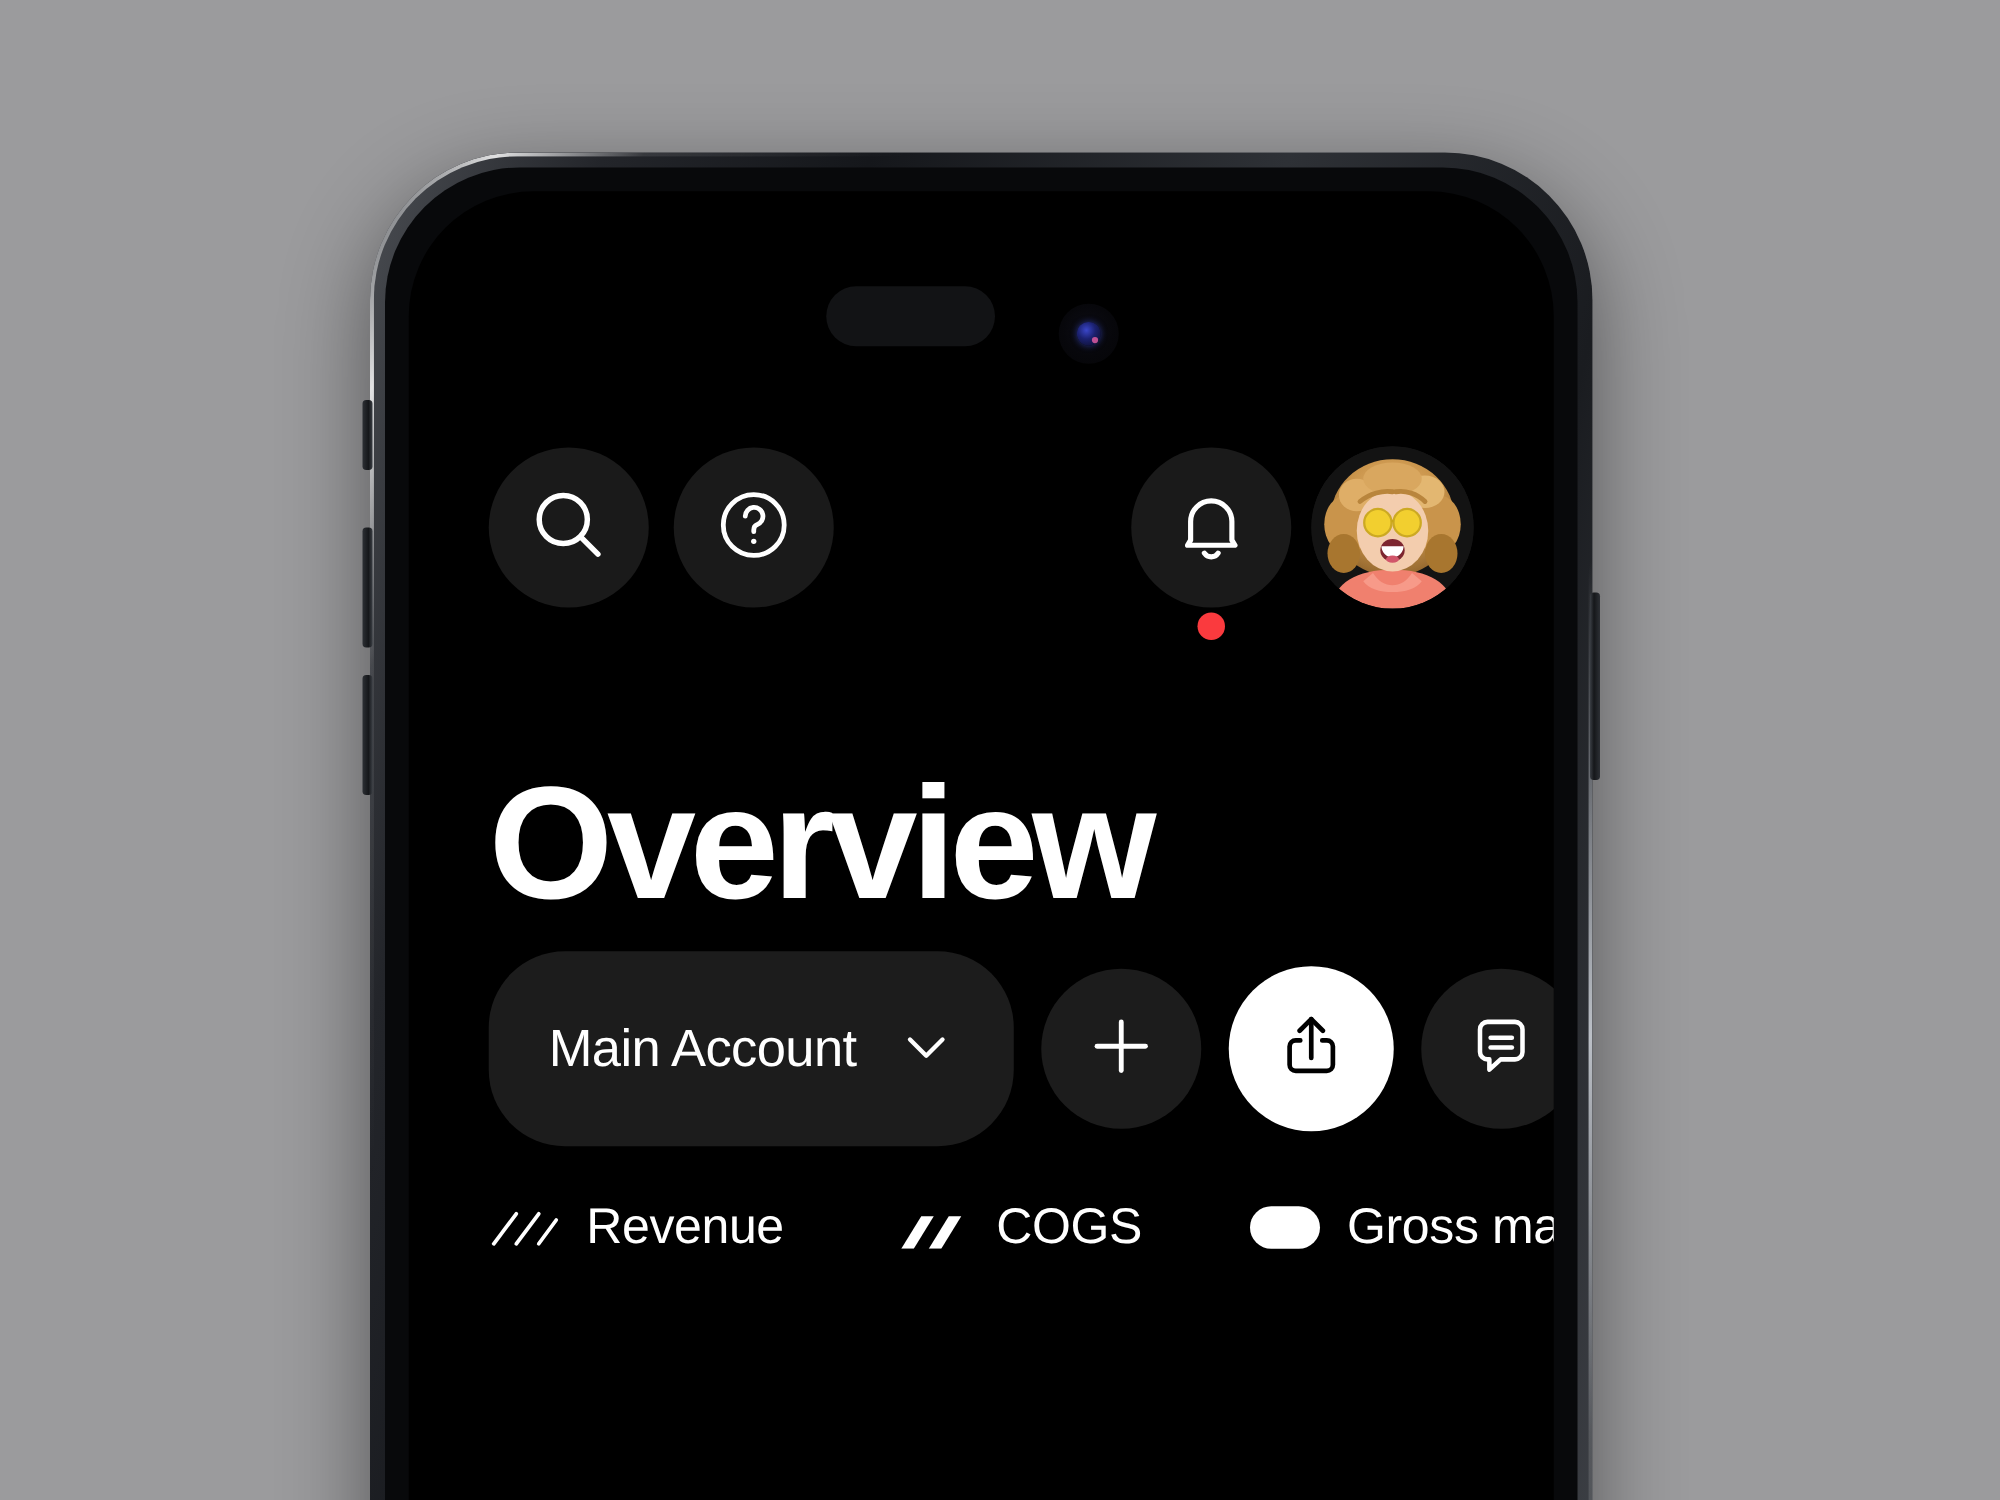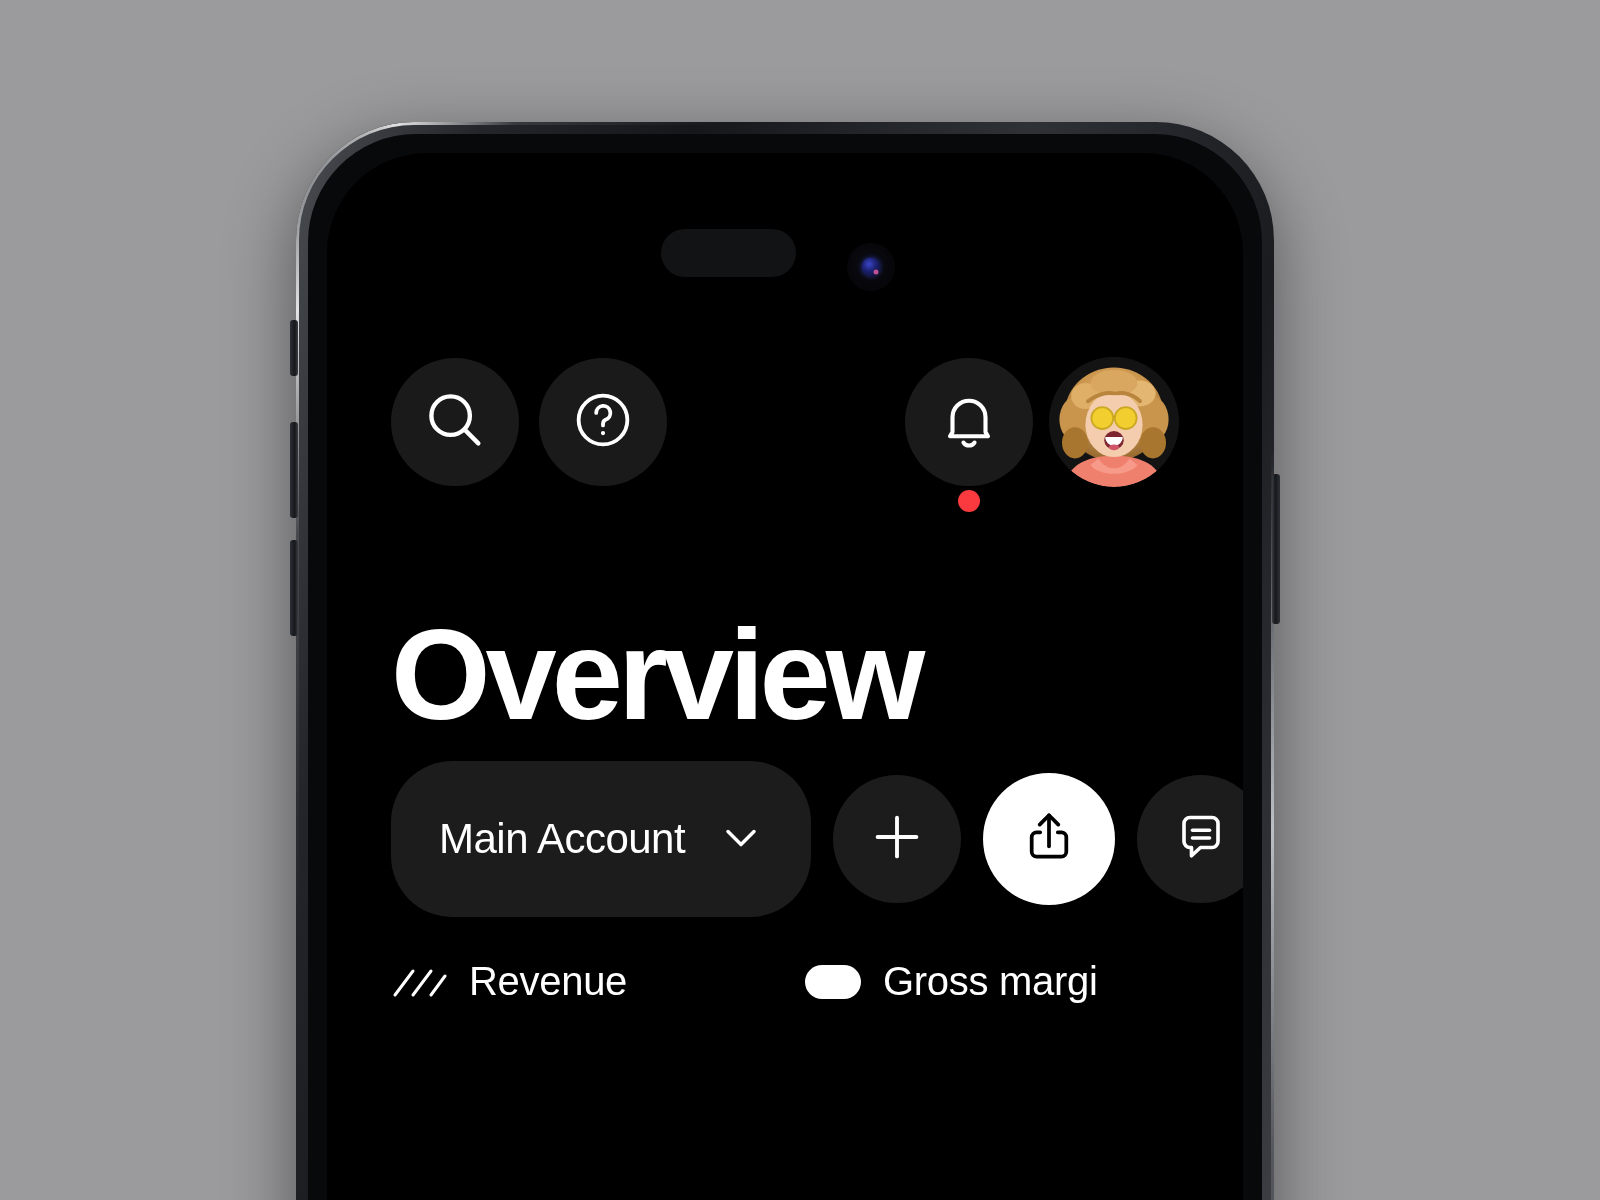--- a/index.html
+++ b/index.html
@@ -321,20 +321,31 @@
                   <line x1="22" y1="30" x2="40" y2="6"></line>
                   <line x1="40" y1="30" x2="54" y2="11"></line>
                 </g>
               </svg>
             </span>
             <span class="legend-label">Revenue</span>
           </div>
 
           <span class="legend-gap-1"></span>
 
+          <div class="legend-item">
+            <span class="swatch">
+              <svg width="56" height="34" viewBox="0 0 56 34">
+                <g fill="#ffffff">
+                  <path d="M2 34 L18 8 L28 8 L12 34 Z"></path>
+                  <path d="M24 34 L40 8 L50 8 L34 34 Z"></path>
+                </g>
+              </svg>
+            </span>
+            <span class="legend-label">COGS</span>
+          </div>
 
           <span class="legend-gap-2"></span>
 
           <div class="legend-item">
             <span class="swatch swatch-solid"></span>
             <span class="legend-label">Gross margi</span>
           </div>
         </div>
 
         <div id="chart-area">

